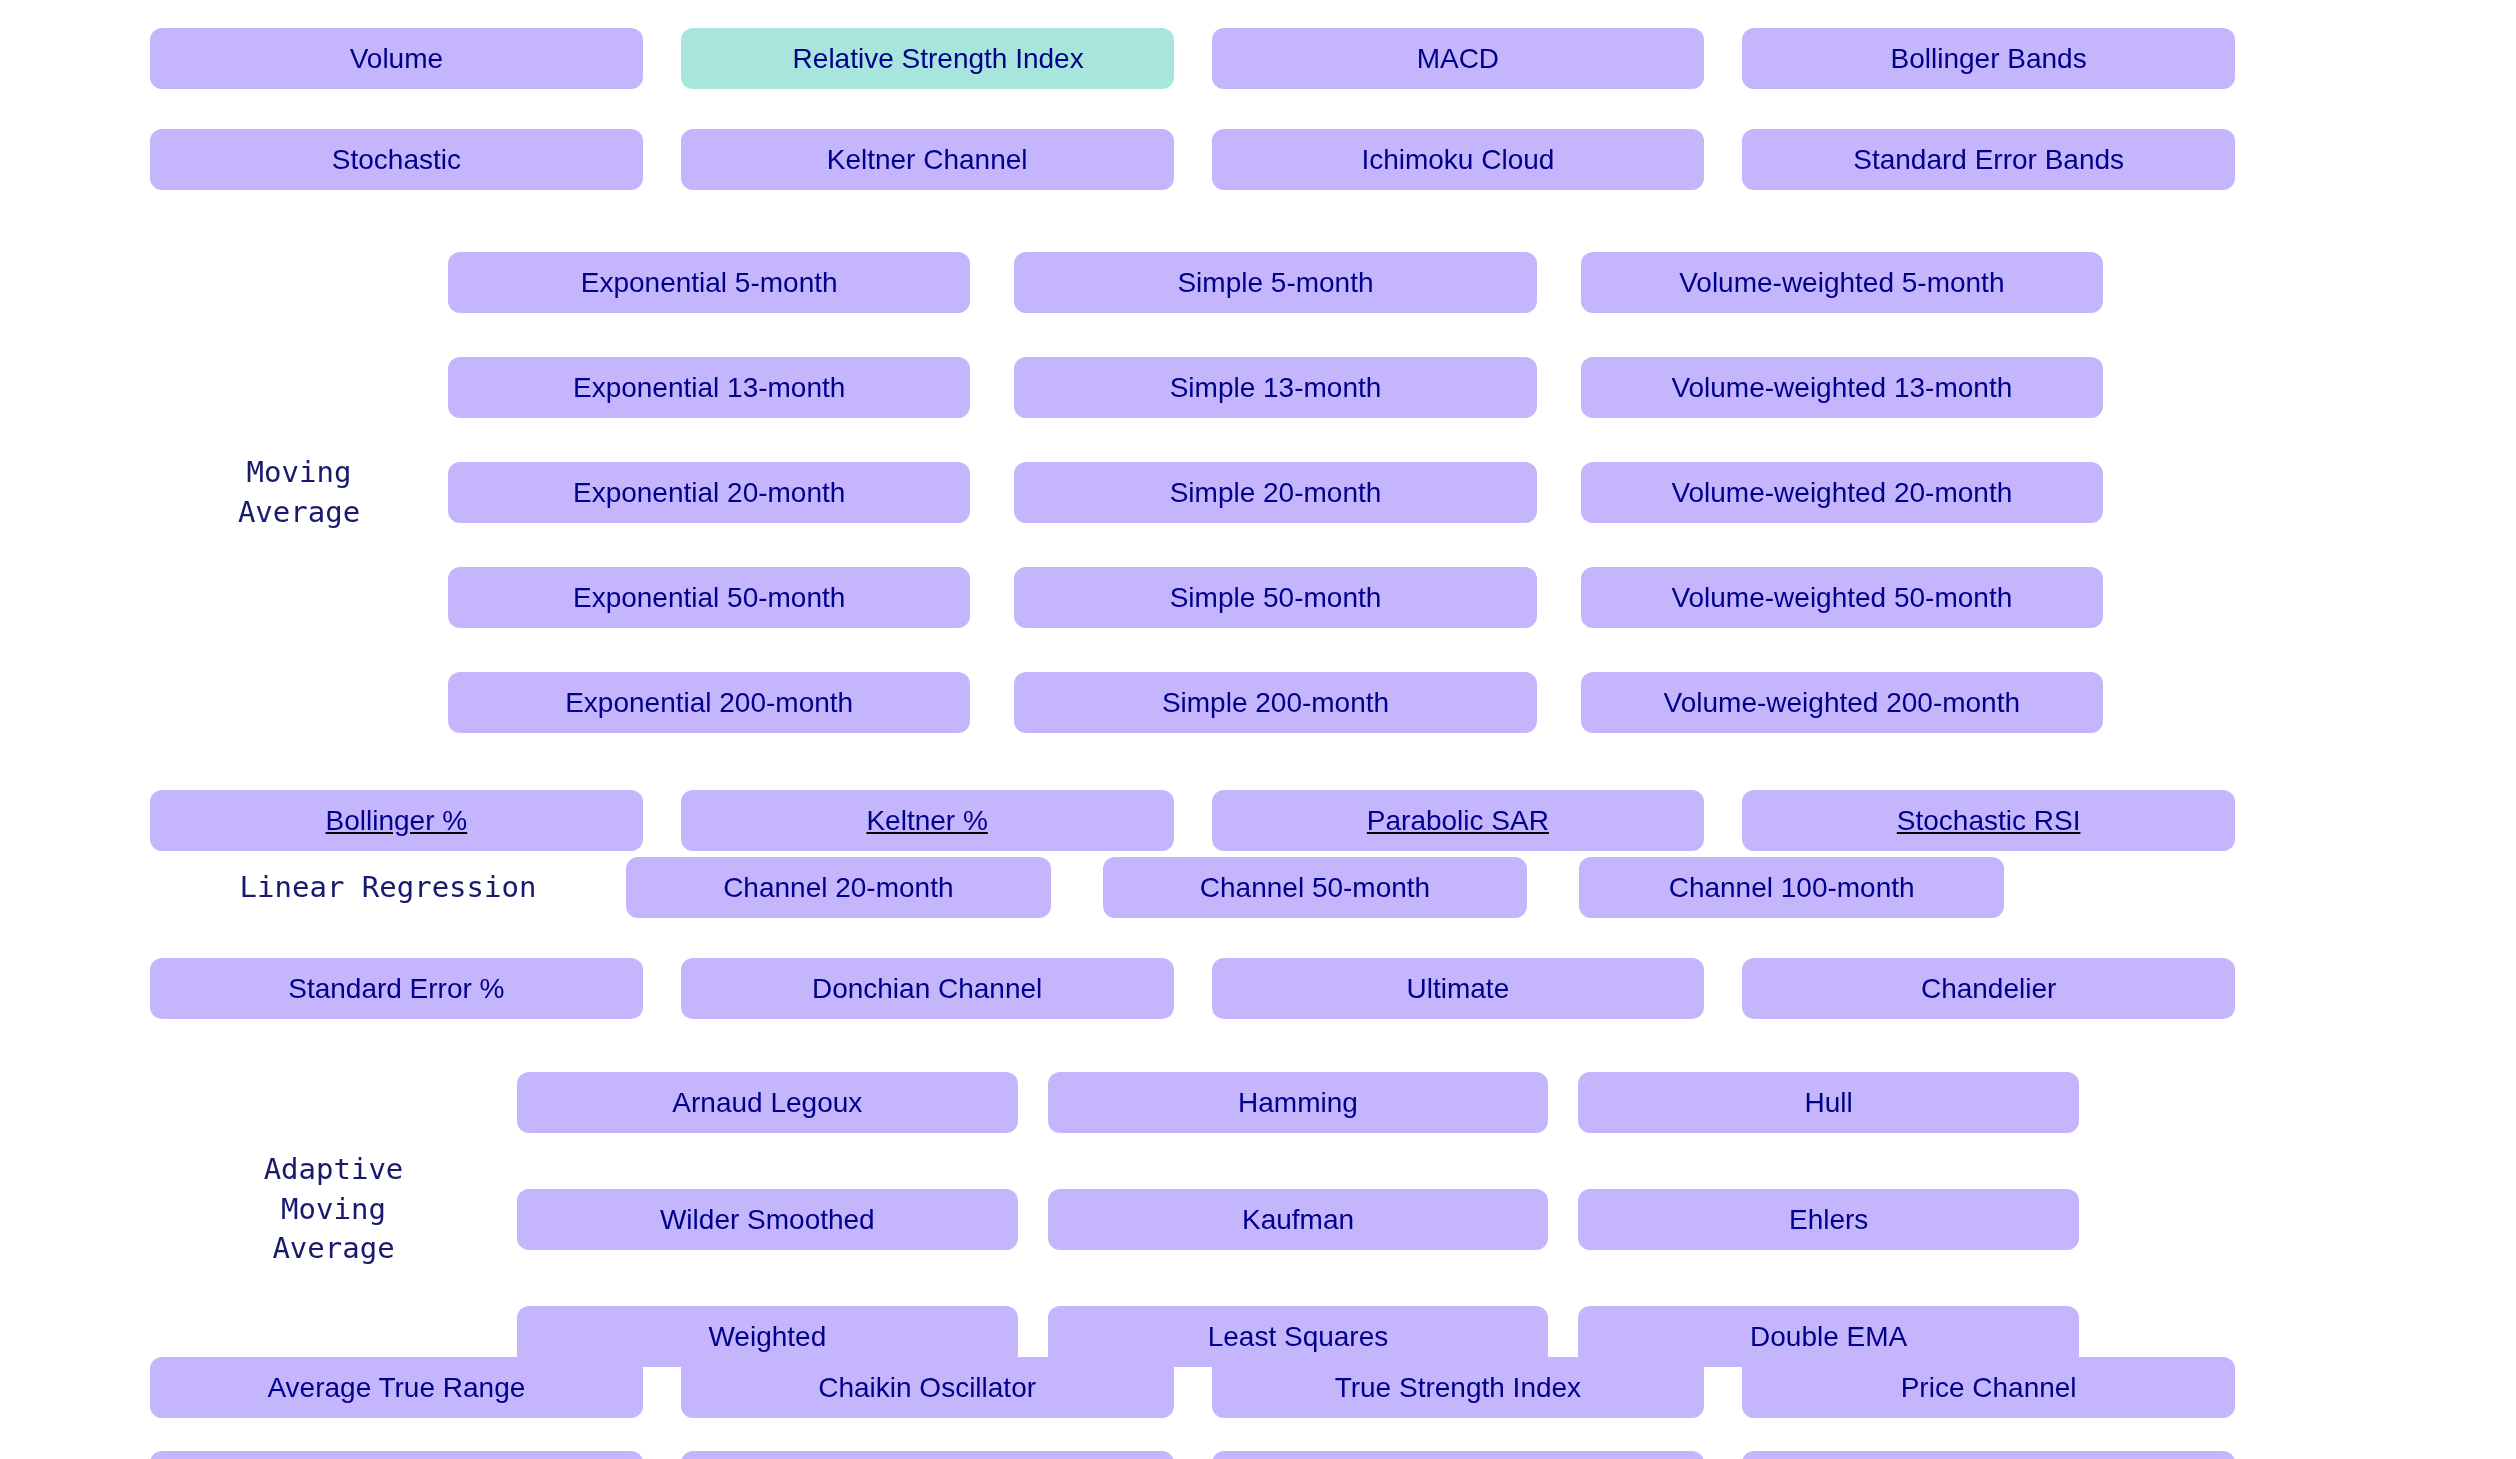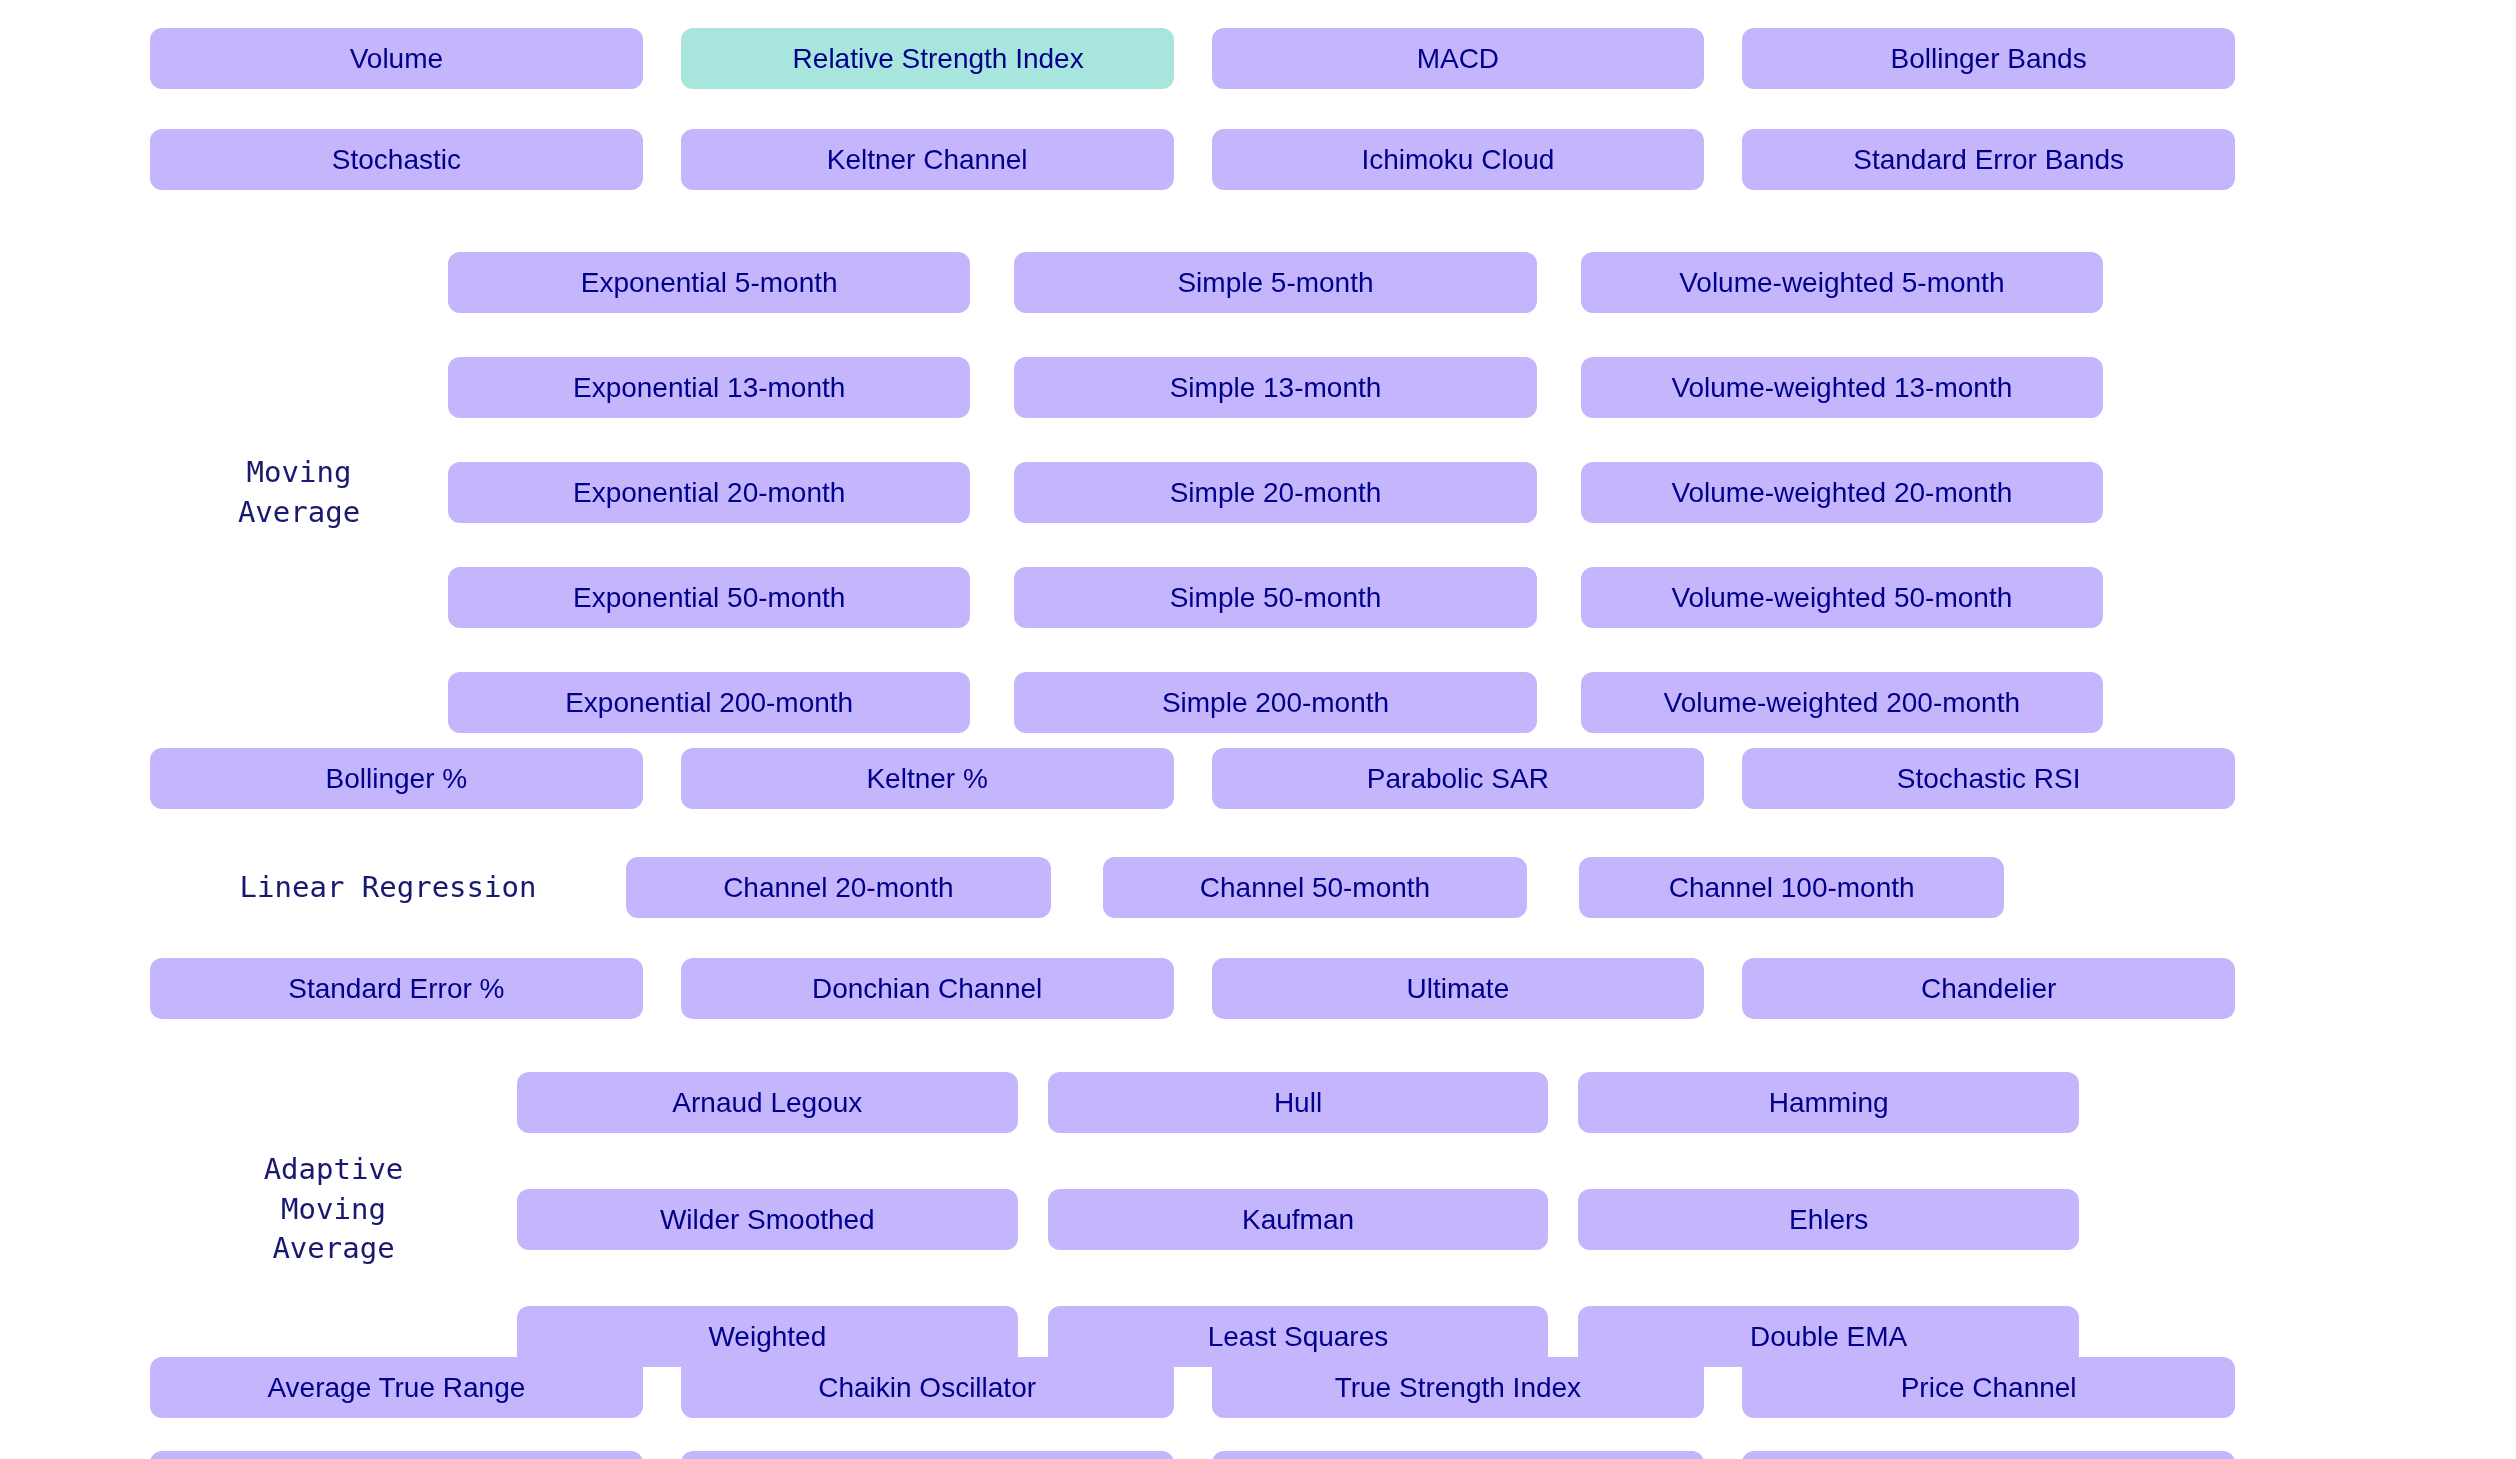--- a/index.html
+++ b/index.html
@@ -172,21 +172,21 @@
       <div class="btn">Volume-weighted 20-month</div>
       <div class="btn">Exponential 50-month</div>
       <div class="btn">Simple 50-month</div>
       <div class="btn">Volume-weighted 50-month</div>
       <div class="btn">Exponential 200-month</div>
       <div class="btn">Simple 200-month</div>
       <div class="btn">Volume-weighted 200-month</div>
     </div>
   </div>
 
-  <div class="row4" style="top:748px;">
+  <div class="row4" style="top:790px;text-decoration:underline;">
     <div class="btn">Bollinger %</div>
     <div class="btn">Keltner %</div>
     <div class="btn">Parabolic SAR</div>
     <div class="btn">Stochastic RSI</div>
   </div>
 
   <div class="lr-block" style="top:857px;">
     <div class="sect-label lr-label">Linear Regression</div>
     <div class="lr-grid">
       <div class="btn">Channel 20-month</div>
@@ -201,22 +201,22 @@
     <div class="btn">Ultimate</div>
     <div class="btn">Chandelier</div>
   </div>
 
   <div class="ama-block" style="top:1052px;">
     <div class="sect-label ama-label">Adaptive
 Moving
 Average</div>
     <div class="ama-grid">
       <div class="btn">Arnaud Legoux</div>
+      <div class="btn">Hamming</div>
       <div class="btn">Hull</div>
-      <div class="btn">Hamming</div>
       <div class="btn">Wilder Smoothed</div>
       <div class="btn">Kaufman</div>
       <div class="btn">Ehlers</div>
       <div class="btn">Weighted</div>
       <div class="btn">Least Squares</div>
       <div class="btn">Double EMA</div>
     </div>
   </div>
 
   <div class="row4" style="top:1357px;">

